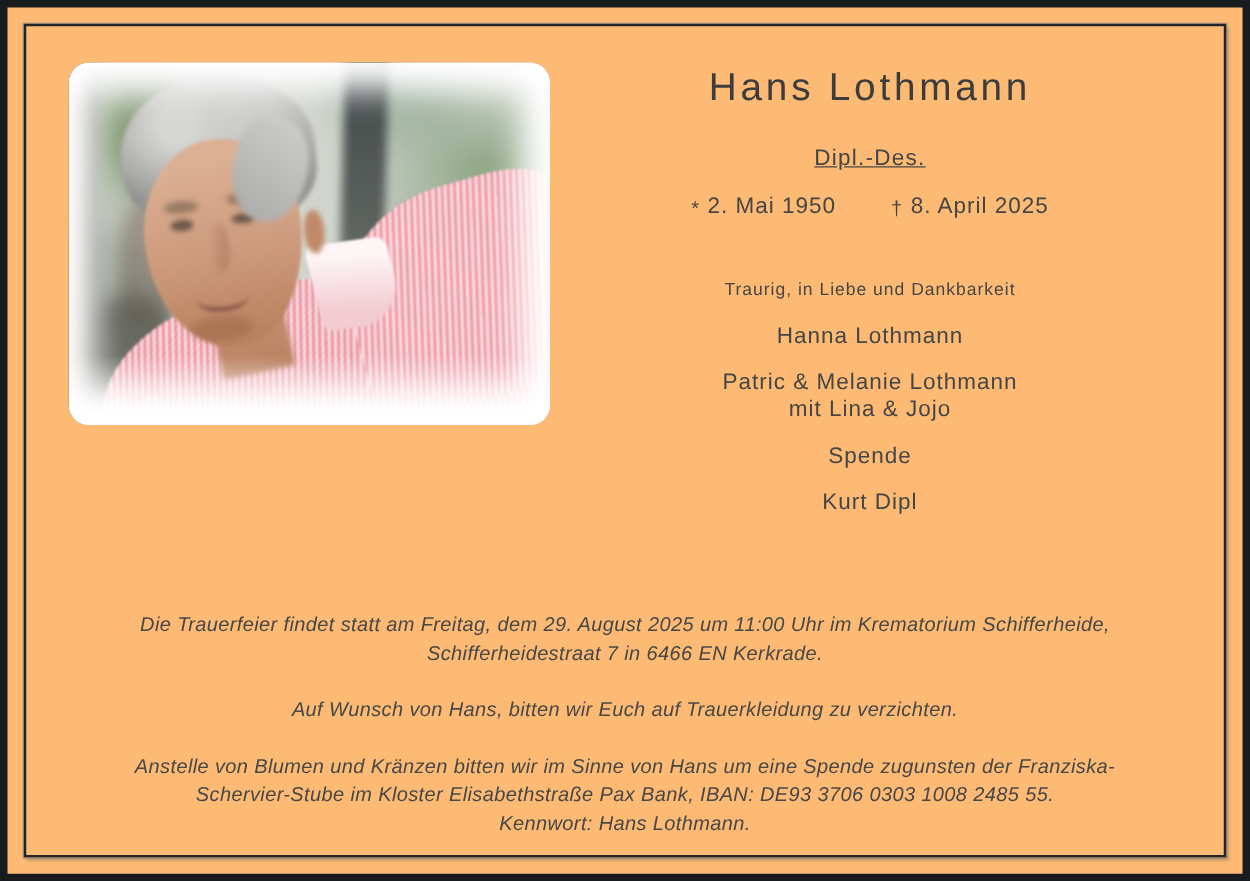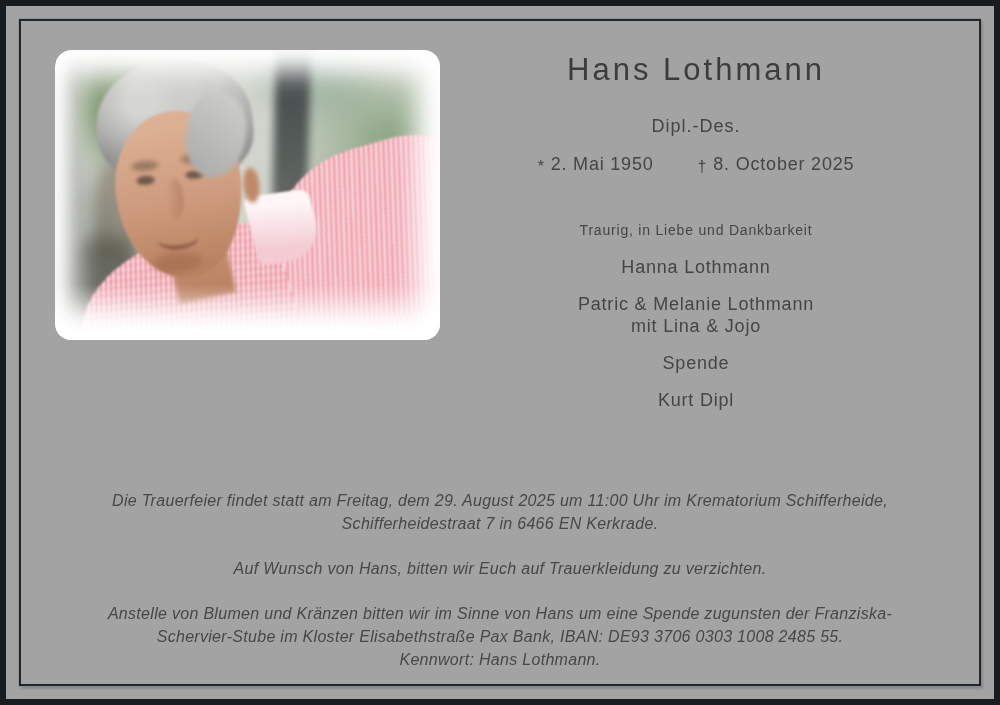--- a/index.html
+++ b/index.html
@@ -2,21 +2,21 @@
 <html><head>
 <meta charset="utf-8">
 <style>
   html, body {
     margin: 0; padding: 0;
     width: 1000px; height: 705px;
     background: #ffffff;
     overflow: hidden;
     font-family: "Liberation Sans", sans-serif;
   }
-  .card { position: relative; width: 1000px; height: 705px; background: #a3a3a3; }
+  .card { position: relative; width: 1000px; height: 705px; background: #fdba74; }
 
   
   .outer-frame {
     position: absolute; inset: 0;
     border: 6px solid #191c1e;
     box-sizing: border-box;
     pointer-events: none;
   }
   .inner-frame {
     position: absolute; inset: 19px;
@@ -162,21 +162,21 @@
   
   .right-col {
     position: absolute; left: 440px; top: 52px; width: 512px;
     text-align: center; color: #454545;
   }
   .name {
     margin: 0; font-weight: normal;
     font-size: 31px; line-height: 36px;
     letter-spacing: 3px; color: #3c3c3c;
   }
-  .degree { margin-top: 27px; font-size: 18px; line-height: 22px; letter-spacing: 1px; }
+  .degree { margin-top: 27px; font-size: 18px; line-height: 22px; letter-spacing: 1px; text-decoration: underline; }
   .dates {
     margin-top: 16px; font-size: 18px; line-height: 22px; letter-spacing: .8px;
     display: flex; justify-content: center; gap: 44px;
   }
   .dates .sym { display: inline-block; transform: translateY(2px); margin-right: 6px; font-size: 16px; }
   .intro { margin-top: 43px; font-size: 14px; line-height: 22px; letter-spacing: .8px; }
   .mourner { margin-top: 15px; font-size: 18px; line-height: 22px; letter-spacing: .8px; white-space: pre-line; }
   .mourner.first { }
 
   
@@ -227,21 +227,21 @@
     <div class="ph-fadeb"></div>
     <div class="ph-feather"></div>
   </div>
 
   <div class="right-col">
     <h1 class="name">Hans Lothmann</h1>
     <div class="degree">Dipl.-Des.</div>
 
     <div class="dates">
       <span class="birth"><span class="sym">*</span><span>2. Mai 1950</span></span>
-      <span class="death"><span class="sym">†</span><span>8. October 2025</span></span>
+      <span class="death"><span class="sym">†</span><span>8. April 2025</span></span>
     </div>
 
     <div class="intro">Traurig, in Liebe und Dankbarkeit</div>
 
     <div class="mourner first">Hanna Lothmann</div>
     <div class="mourner">Patric &amp; Melanie Lothmann
 mit Lina &amp; Jojo</div>
     <div class="mourner">Spende</div>
     <div class="mourner">Kurt Dipl</div>
   </div>

